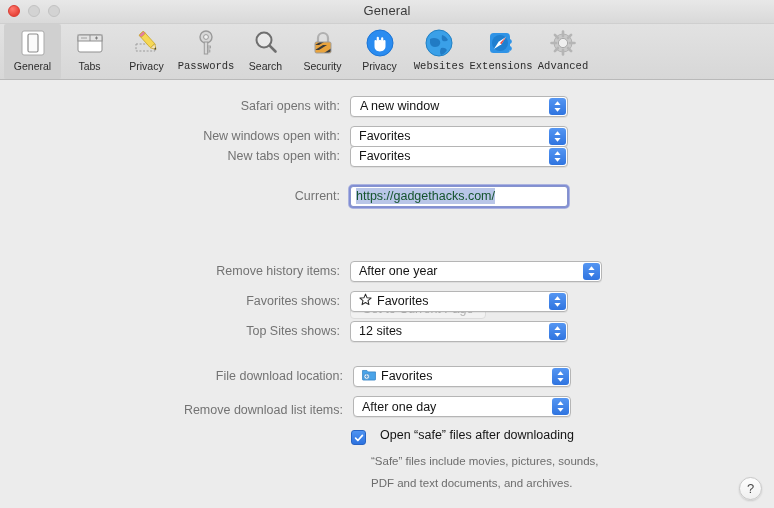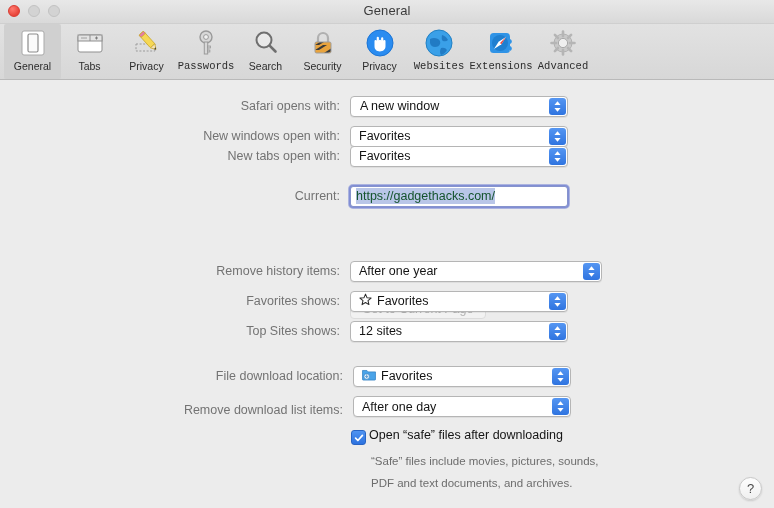--- a/index.html
+++ b/index.html
@@ -218,21 +218,21 @@
     border: 1px solid #2864c4;
     display: flex;
     align-items: center;
     justify-content: center;
     flex: none;
     margin-top: 2px;
   }
   .check-label {
     font-size: 12.5px;
     color: #141414;
-    margin-left: 3px;
+    margin-left: 14px;
     white-space: nowrap;
   }
   .helptext {
     position: absolute;
     font-size: 11.5px;
     line-height: 22px;
     color: #6d6d6d;
     width: 235px;
   }
 

